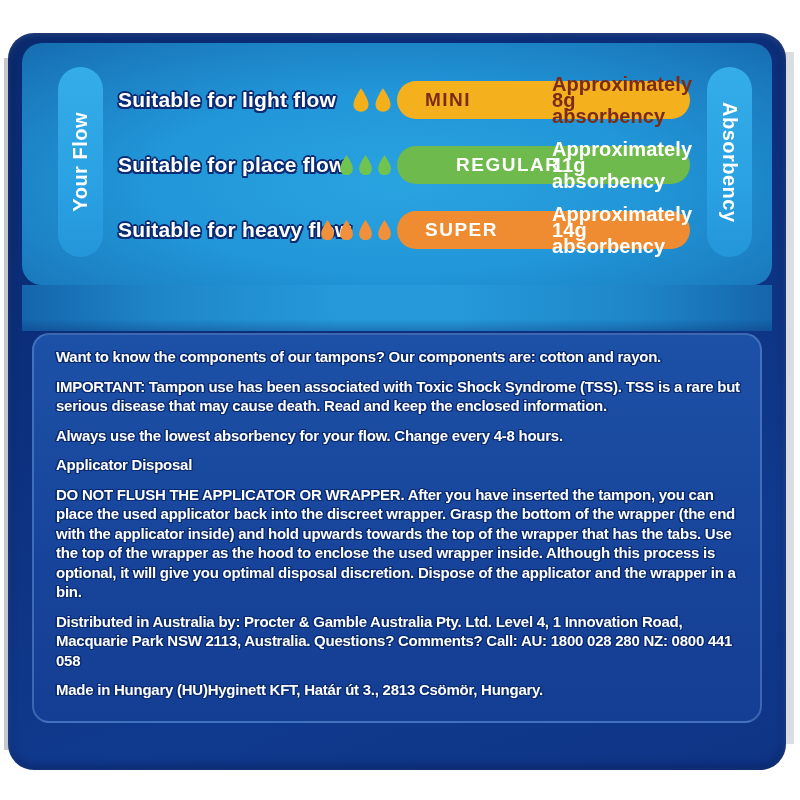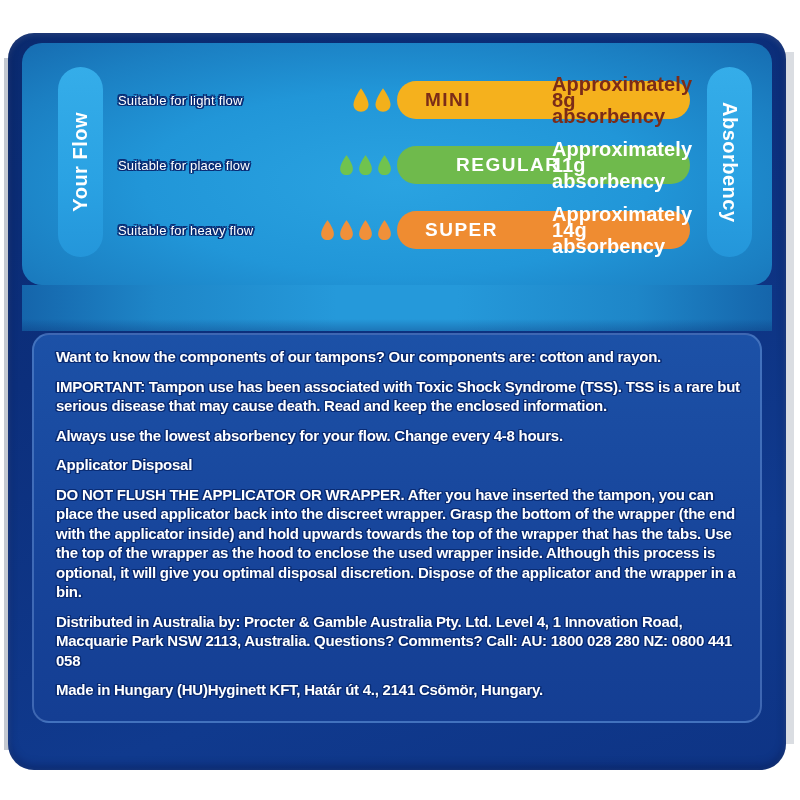--- a/index.html
+++ b/index.html
@@ -50,21 +50,21 @@
     color:#ffffff;font-weight:700;font-size:20px;letter-spacing:0.5px;
     writing-mode:vertical-rl;white-space:nowrap;
   }
   .tab.left .tab-text{transform:rotate(180deg);}
 
   
   .row{position:absolute;left:0;width:750px;height:38px;}
   .row.r1{top:38px;} .row.r2{top:103px;} .row.r3{top:168px;}
   .row-label{
     position:absolute;left:96px;top:50%;transform:translateY(-50%);
-    color:#ffffff;font-weight:400;font-size:13px;letter-spacing:0.2px;white-space:nowrap;
+    color:#ffffff;font-weight:700;font-size:21px;letter-spacing:0.2px;white-space:nowrap;
     text-shadow:-1.5px -1.5px 0 #0a2c74,1.5px -1.5px 0 #0a2c74,-1.5px 1.5px 0 #0a2c74,
                  1.5px 1.5px 0 #0a2c74,0 -1.8px 0 #0a2c74,0 1.8px 0 #0a2c74,
                 -1.8px 0 0 #0a2c74,1.8px 0 0 #0a2c74;
   }
   .drops{
     position:absolute;right:379px;top:50%;transform:translateY(-50%);
     display:flex;gap:2px;align-items:flex-end;
   }
   .drops svg{width:17px;height:22px;display:block;}
   .row.r1 .drops svg{width:20px;height:26px;}
@@ -180,17 +180,17 @@
 
     <div class="flap-band"></div>
 
     <div class="info-panel">
       <p>Want to know the components of our tampons? Our components are: cotton and rayon.</p>
       <p>IMPORTANT: Tampon use has been associated with Toxic Shock Syndrome (TSS). TSS is a rare but serious disease that may cause death. Read and keep the enclosed information.</p>
       <p>Always use the lowest absorbency for your flow. Change every 4-8 hours.</p>
       <p>Applicator Disposal</p>
       <p>DO NOT FLUSH THE APPLICATOR OR WRAPPER. After you have inserted the tampon, you can place the used applicator back into the discreet wrapper. Grasp the bottom of the wrapper (the end with the applicator inside) and hold upwards towards the top of the wrapper that has the tabs. Use the top of the wrapper as the hood to enclose the used wrapper inside. Although this process is optional, it will give you optimal disposal discretion. Dispose of the applicator and the wrapper in a bin.</p>
       <p>Distributed in Australia by: Procter &amp; Gamble Australia Pty. Ltd. Level 4, 1 Innovation Road, Macquarie Park NSW 2113, Australia. Questions? Comments? Call: AU: 1800 028 280 NZ: 0800 441 058</p>
-      <p>Made in Hungary (HU)Hyginett KFT, Határ út 4., 2141 Csömör, Hungary.</p>
+      <p>Made in Hungary (HU)Hyginett KFT, Határ út 3., 2813 Csömör, Hungary.</p>
     </div>
 
   </div>
 </div>
 
 </body></html>

